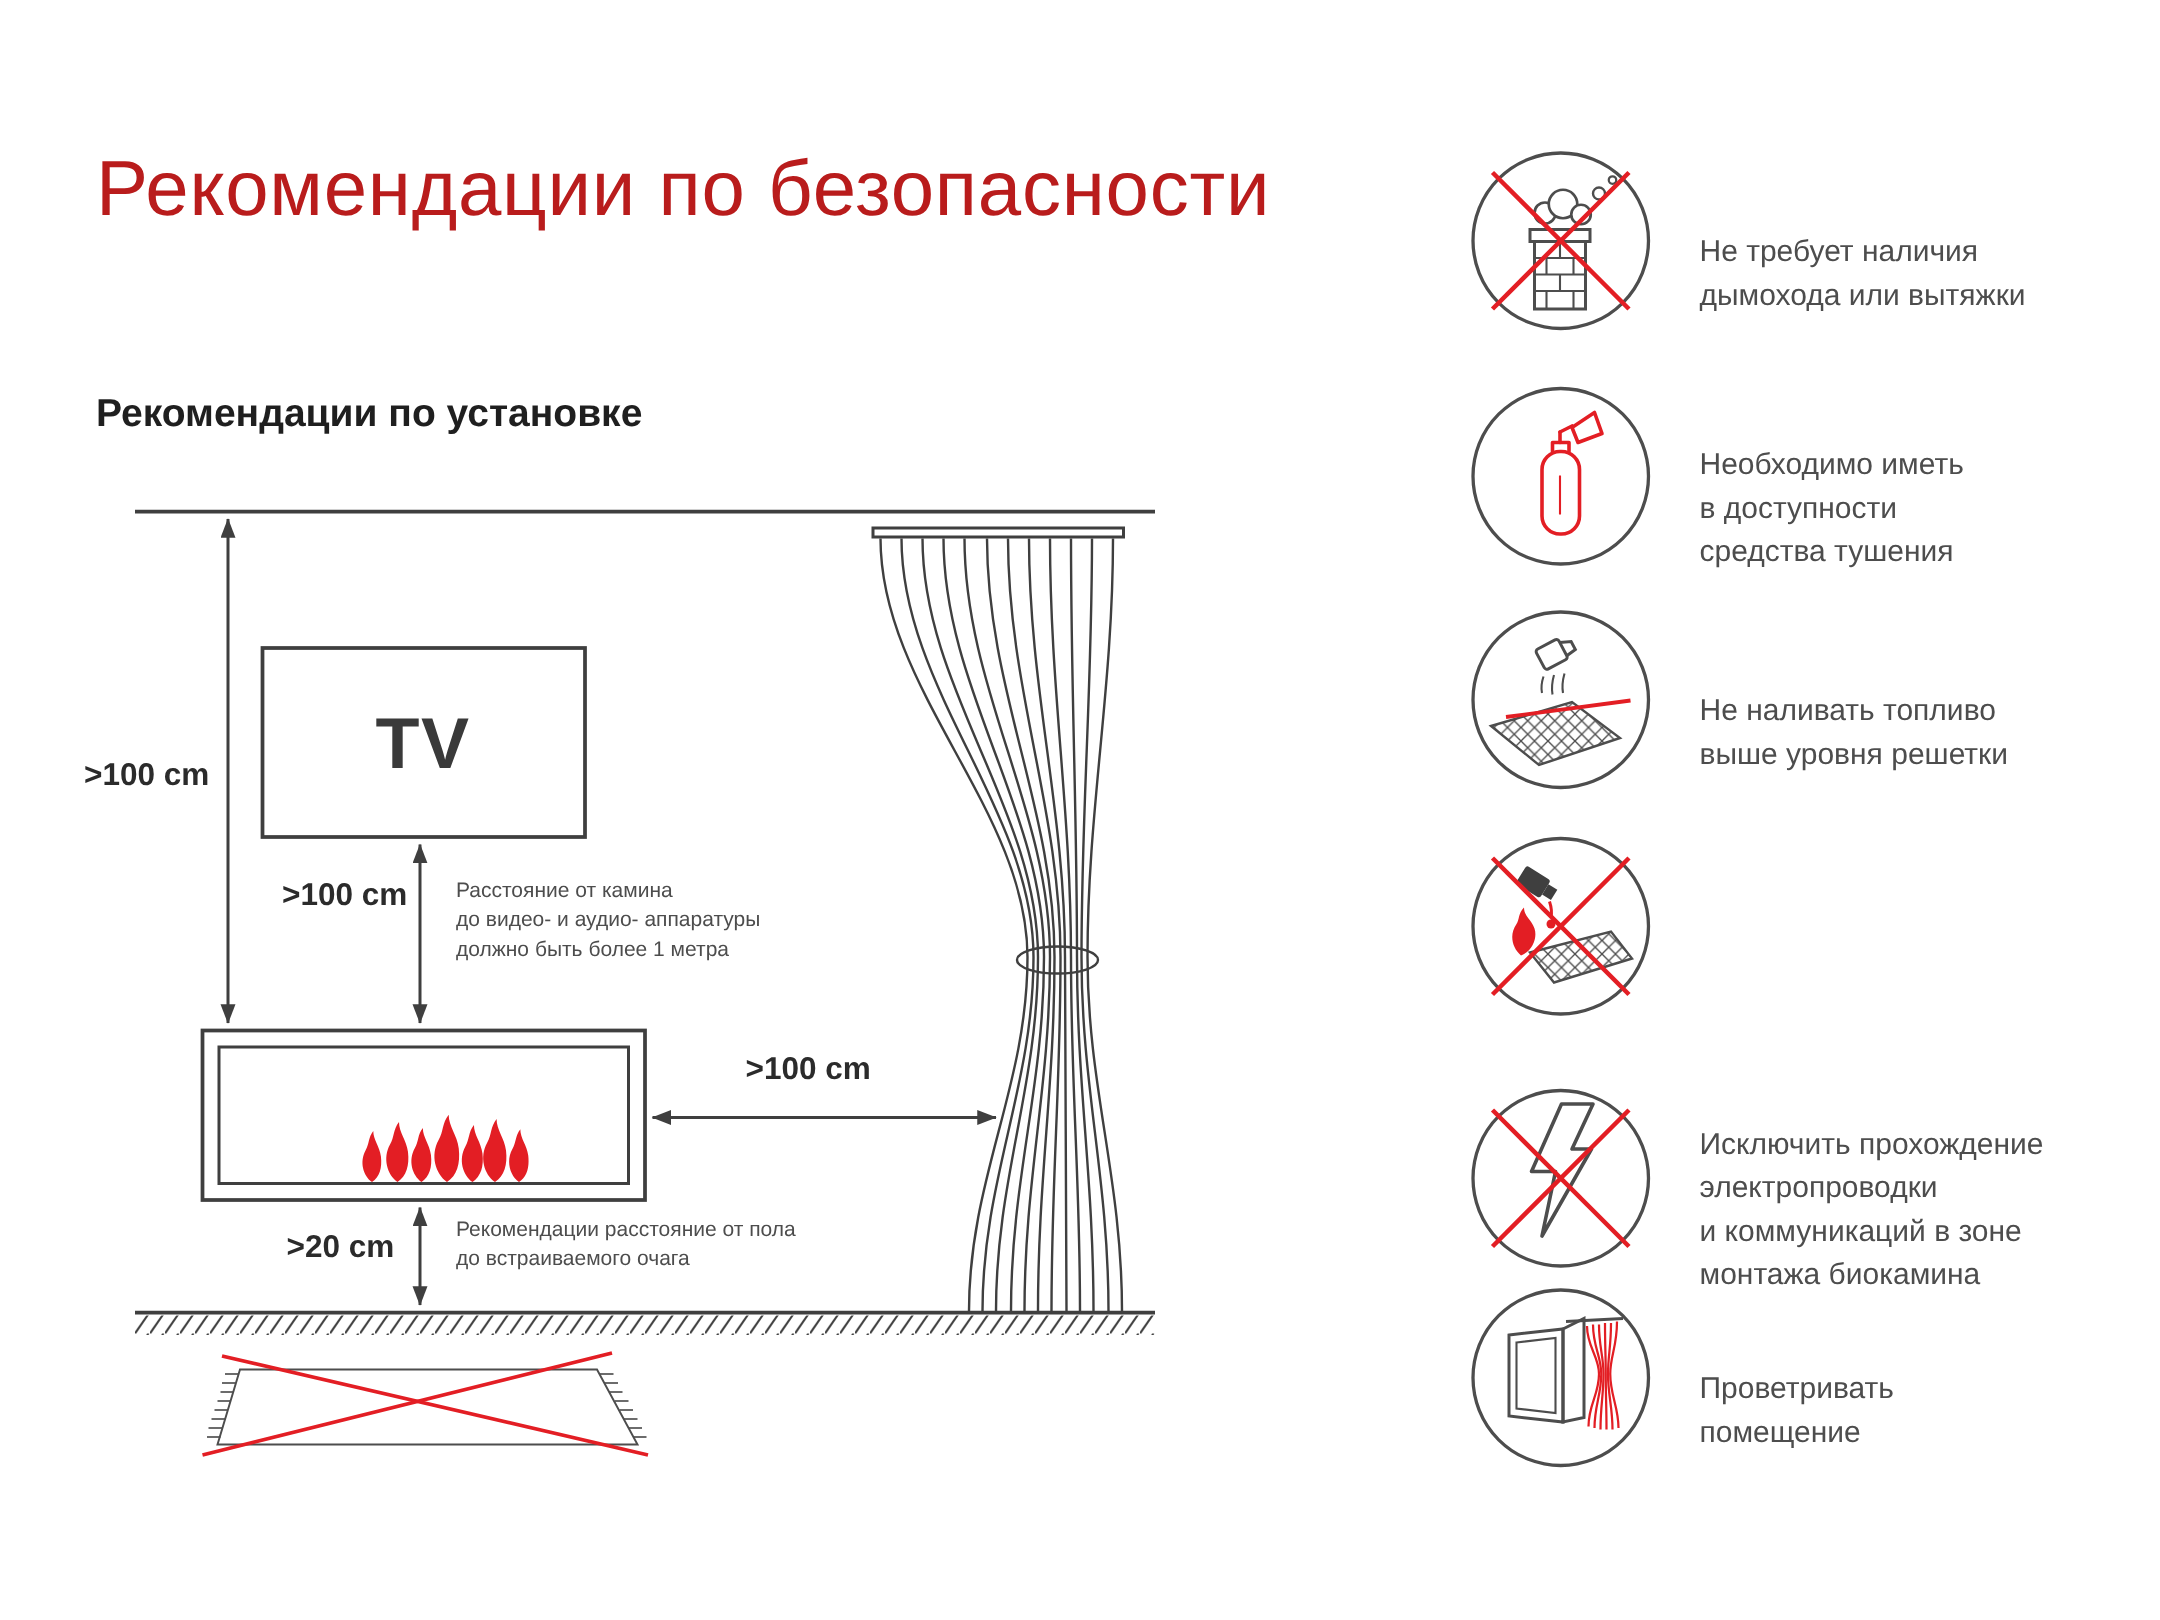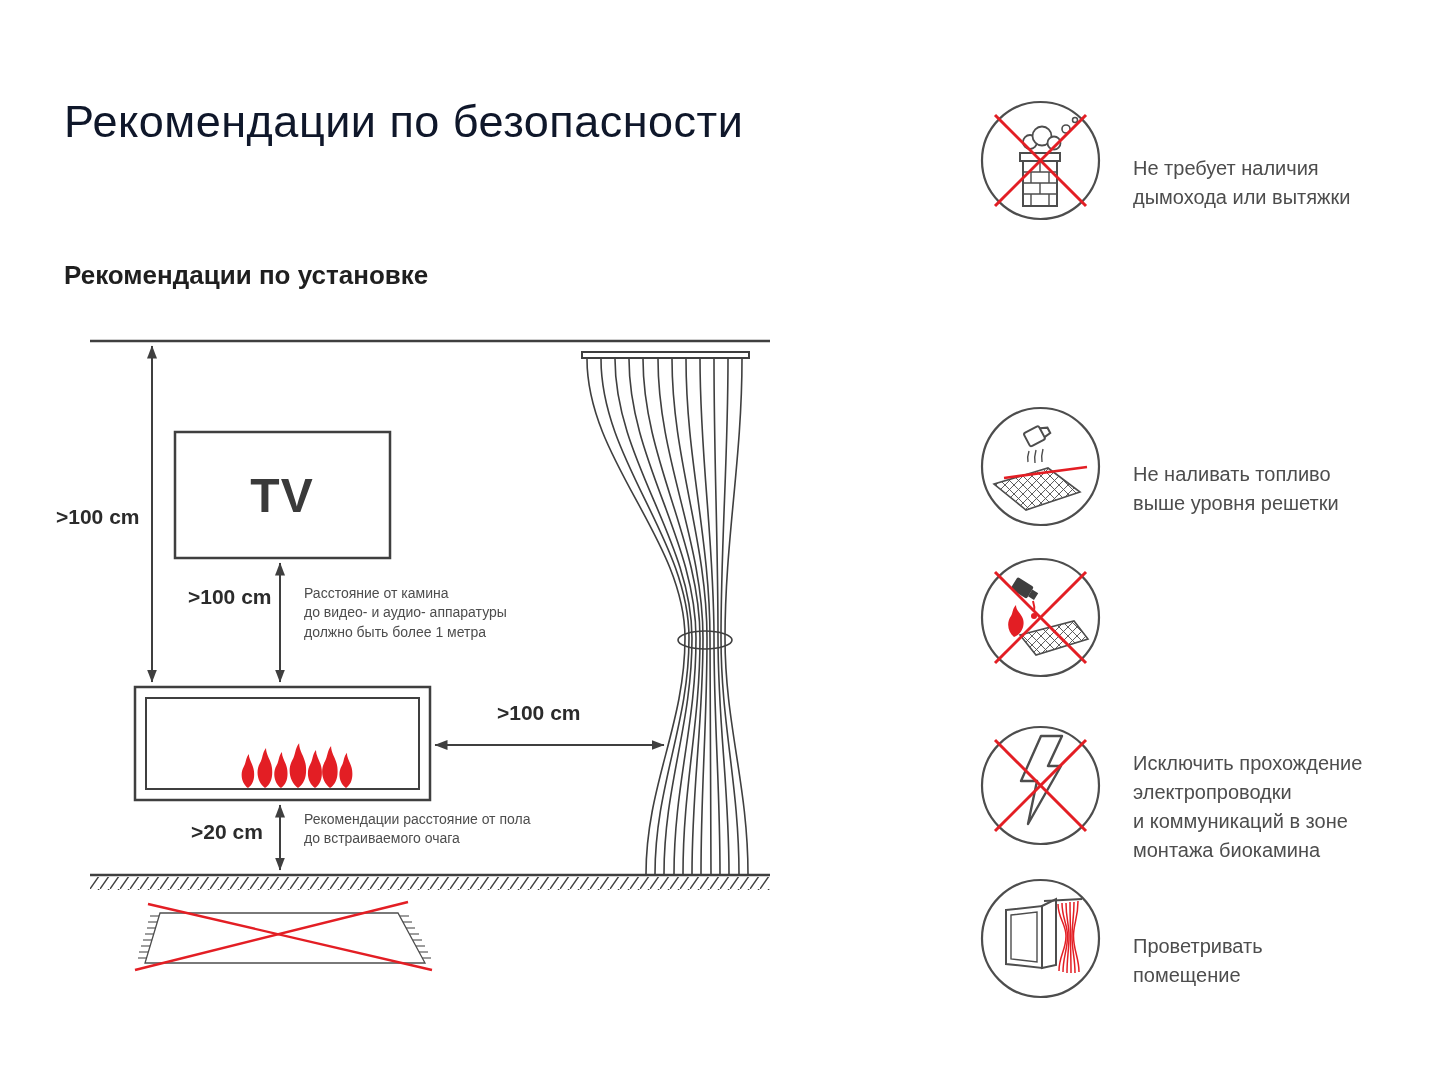--- a/index.html
+++ b/index.html
@@ -2,21 +2,21 @@
 <html><head>
 <meta charset="utf-8">
 <style>
   * { margin:0; padding:0; box-sizing:border-box; }
   body { font-family: "Liberation Sans", "DejaVu Sans", sans-serif; background:#fff; }
   .page {
     position:relative; width:1440px; height:1080px; background:#ffffff; overflow:hidden;
   }
   .title {
     position:absolute; left:64px; top:96px;
-    font-size:45px; font-weight:400; color:#0f172a; letter-spacing:0.5px;text-align:right;
+    font-size:52px; font-weight:400; color:#b91c1c; letter-spacing:0.5px;text-align:right;
   }
   .subtitle {
     position:absolute; left:64px; top:260px;
     font-size:26px; font-weight:700; color:#1f1f1f;
   }
   .diagram-svg { position:absolute; left:60px; top:330px; }
   .dim-label {
     position:absolute; font-size:21px; font-weight:700; color:#2b2b2b; white-space:nowrap;
   }
   .note {
@@ -145,20 +145,36 @@
       <circle cx="76" cy="45" r="6.5" fill="#fff" stroke="#4d4d4d" stroke-width="1.8"></circle>
       <circle cx="88" cy="31" r="4" fill="none" stroke="#4d4d4d" stroke-width="1.6"></circle>
       <circle cx="97" cy="22" r="2.5" fill="none" stroke="#4d4d4d" stroke-width="1.5"></circle>
       <line x1="17" y1="17" x2="108" y2="108" stroke="#e31e24" stroke-width="3"></line>
       <line x1="108" y1="17" x2="17" y2="108" stroke="#e31e24" stroke-width="3"></line>
     </svg>
     <div class="safety-text">Не требует наличия
 дымохода или вытяжки</div>
   </div>
 
+  <div class="safety-row" style="top:252px">
+    <svg class="icon-wrap" viewBox="0 0 125 125">
+      <circle cx="62.5" cy="62.5" r="58.5" fill="#fff" stroke="#4d4d4d" stroke-width="2.2"></circle>
+      <g stroke="#e31e24" fill="none" stroke-width="2.4" stroke-linejoin="round" stroke-linecap="round">
+        <rect x="50" y="46" width="25" height="55" rx="12"></rect>
+        <path d="M57,46 v-6 h11 v6"></path>
+        <path d="M62,40 v-7"></path>
+        <path d="M62,33 l8,-4"></path>
+        <path d="M70,30 L85,20 L90,34 L74,40 Z"></path>
+      </g>
+      <line x1="62" y1="62" x2="62" y2="88" stroke="#e31e24" stroke-width="1.4"></line>
+    </svg>
+    <div class="safety-text">Необходимо иметь
+в доступности
+средства тушения</div>
+  </div>
 
   <div class="safety-row" style="top:404px">
     <svg class="icon-wrap" viewBox="0 0 125 125">
       <defs>
         <pattern id="mesh3" width="9" height="9" patternUnits="userSpaceOnUse">
           <path d="M0,9 L9,0 M0,0 L9,9" stroke="#4d4d4d" stroke-width="0.9" fill="none"></path>
         </pattern>
       </defs>
       <circle cx="62.5" cy="62.5" r="58.5" fill="#fff" stroke="#4d4d4d" stroke-width="2.2"></circle>
       <polygon points="16,80 70,64 102,88 48,106" fill="url(#mesh3)" stroke="#4d4d4d" stroke-width="1.6"></polygon>
@@ -200,21 +216,21 @@
       <polygon points="63,13 84,13 70,43 83,43 50,101 59,58 43,58" fill="none" stroke="#4d4d4d" stroke-width="2.4" stroke-linejoin="round"></polygon>
       <line x1="17" y1="17" x2="108" y2="108" stroke="#e31e24" stroke-width="3"></line>
       <line x1="108" y1="17" x2="17" y2="108" stroke="#e31e24" stroke-width="3"></line>
     </svg>
     <div class="safety-text">Исключить прохождение
 электропроводки
 и коммуникаций в зоне
 монтажа биокамина</div>
   </div>
 
-  <div class="safety-row" style="top:876px">
+  <div class="safety-row" style="top:856px">
     <svg class="icon-wrap" viewBox="0 0 125 125">
       <circle cx="62.5" cy="62.5" r="58.5" fill="#fff" stroke="#4d4d4d" stroke-width="2.2"></circle>
       <g stroke="#4d4d4d" fill="none" stroke-width="2">
         <line x1="66" y1="25" x2="104" y2="23"></line>
         <polygon points="28,34 64,30 64,92 28,88"></polygon>
         <polygon points="33,39 59,36 59,86 33,83" stroke-width="1.4"></polygon>
         <polygon points="64,30 78,23 78,89 64,92"></polygon>
       </g>
       <g stroke="#e31e24" fill="none" stroke-width="1.5">
         <path d="M80,28 C80,42 88,48 88,60 C88,74 81,80 81,95"></path>

